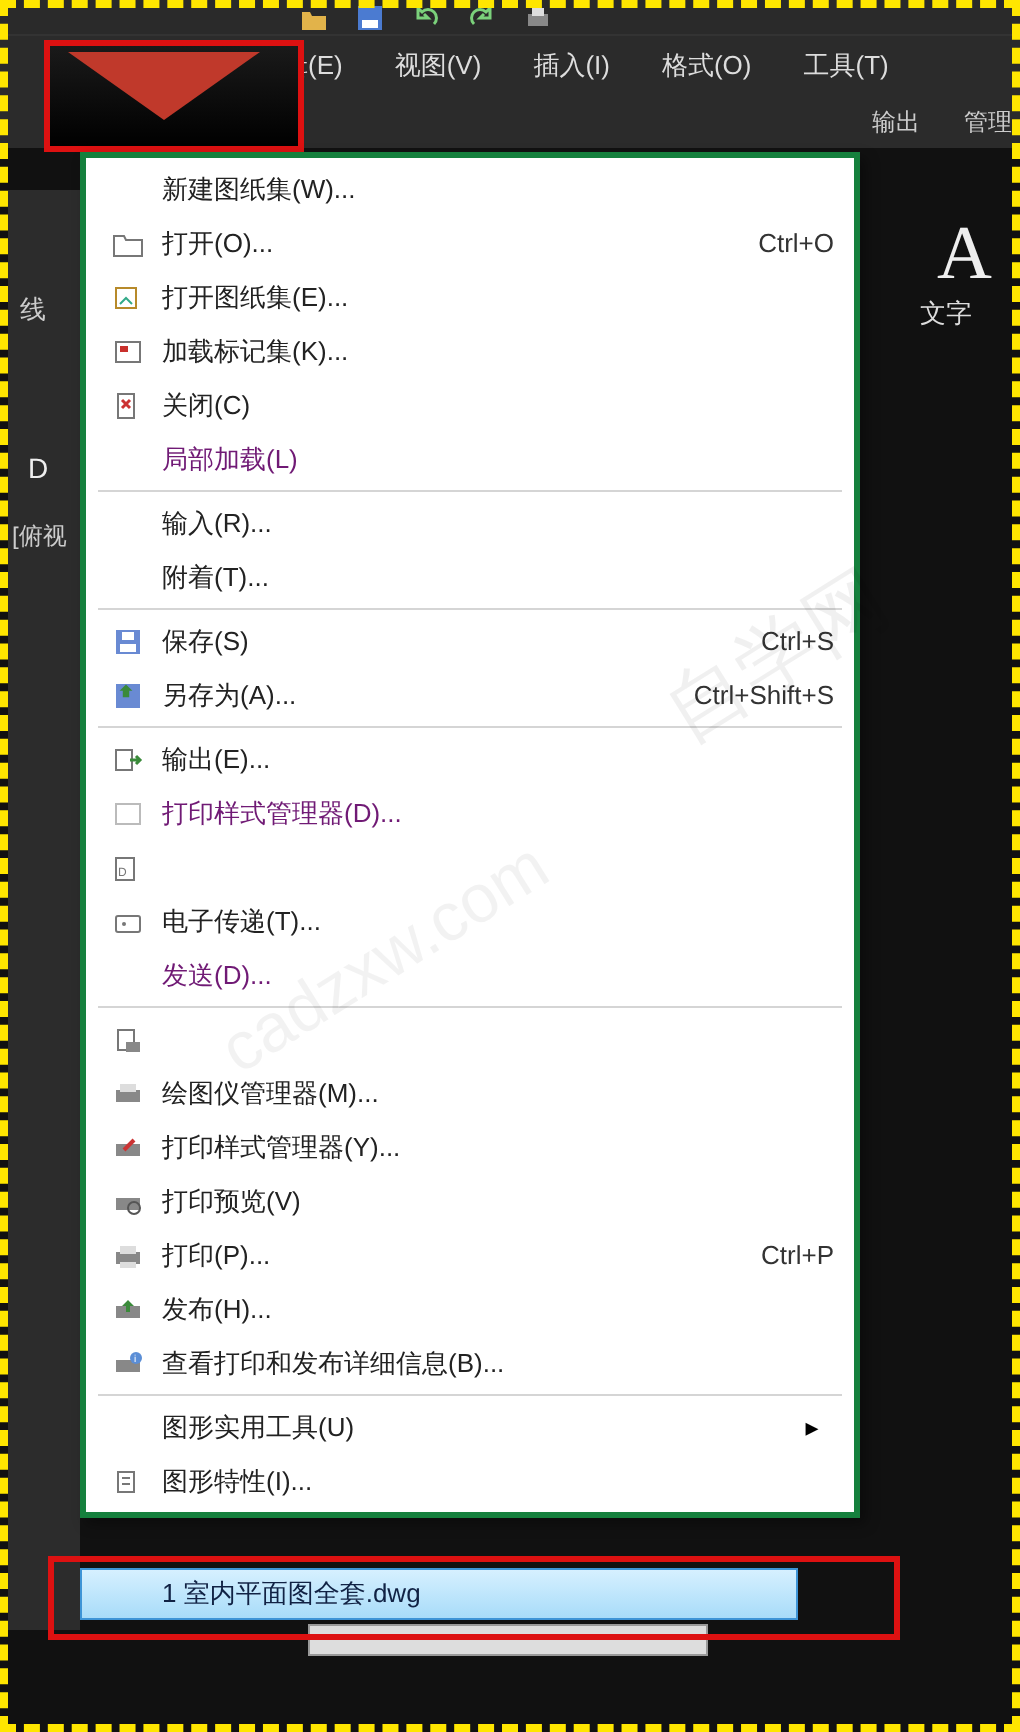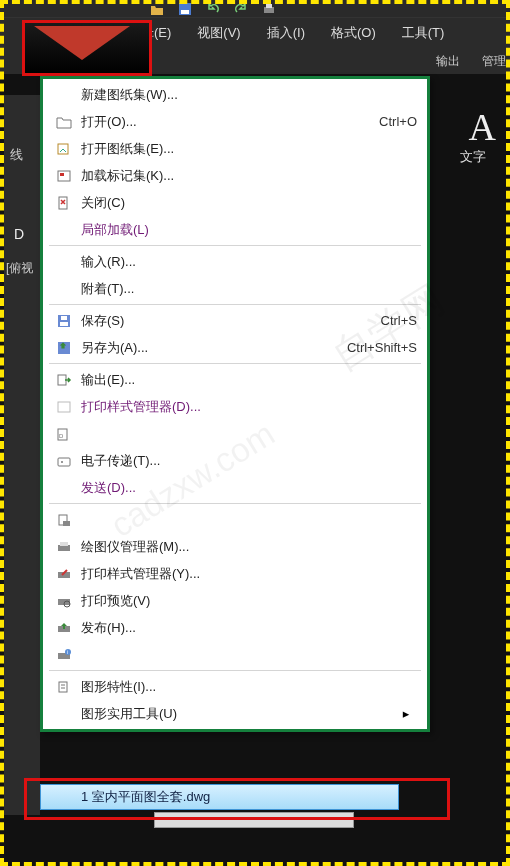--- a/index.html
+++ b/index.html
@@ -408,58 +408,70 @@
   <div class="mi">
     <span class="ic">
         <svg width="16" height="14">
           <rect x="2" y="5" width="12" height="6" fill="#888"></rect>
           <circle cx="11" cy="10" r="3" fill="none" stroke="#555"></circle>
         </svg>
       </span>
     <span class="lbl">打印预览(V)</span>
   </div>
 
+  <div class="mi">
+    <span class="ic">
+        <svg width="16" height="14">
+          <rect x="2" y="5" width="12" height="6" fill="#888"></rect>
+          <rect x="4" y="2" width="8" height="4" fill="#ddd"></rect>
+          <rect x="4" y="10" width="8" height="3" fill="#ddd"></rect>
+        </svg>
+      </span>
+    <span class="lbl">打印(P)...</span>
+    <span class="sc">Ctrl+P</span>
+  </div>
 
   <div class="mi">
     <span class="ic">
         <svg width="16" height="14">
           <rect x="2" y="5" width="12" height="6" fill="#888"></rect>
           <path d="M8 2 l3 3 h-2 v3 h-2 v-3 h-2 z" fill="#3a8a3a"></path>
         </svg>
       </span>
     <span class="lbl">发布(H)...</span>
   </div>
 
   <div class="mi">
     <span class="ic">
         <svg width="16" height="14">
           <rect x="2" y="5" width="12" height="6" fill="#888"></rect>
           <circle cx="12" cy="4" r="3" fill="#5b8ed6"></circle>
           <text x="11" y="6" font-size="5" fill="#fff">i</text>
         </svg>
       </span>
+    <span class="lbl">查看打印和发布详细信息(B)...</span>
   </div>
 
   <div class="sep"></div>
+
+  <div class="mi">
+    <span class="ic"></span>
+    <span class="lbl">图形实用工具(U)</span>
+    <span class="ic" style="margin-left:auto;">▸</span>
+  </div>
 
   <div class="mi">
     <span class="ic">
         <svg width="16" height="14">
           <rect x="3" y="2" width="8" height="10" fill="none" stroke="#777"></rect>
           <line x1="5" y1="5" x2="9" y2="5" stroke="#777"></line>
           <line x1="5" y1="8" x2="9" y2="8" stroke="#777"></line>
         </svg>
       </span>
     <span class="lbl">图形特性(I)...</span>
-  </div>
-
-  <div class="mi">
-    <span class="ic"></span>
-    <span class="lbl">图形实用工具(U)</span>
-    <span class="ic" style="margin-left:auto;">▸</span>
   </div>
 
 </div>
 
 <div class="recent">
   <span>1 室内平面图全套.dwg</span>
 </div>
 <div class="redbox2"></div>
 
 <div class="footbar"></div>

